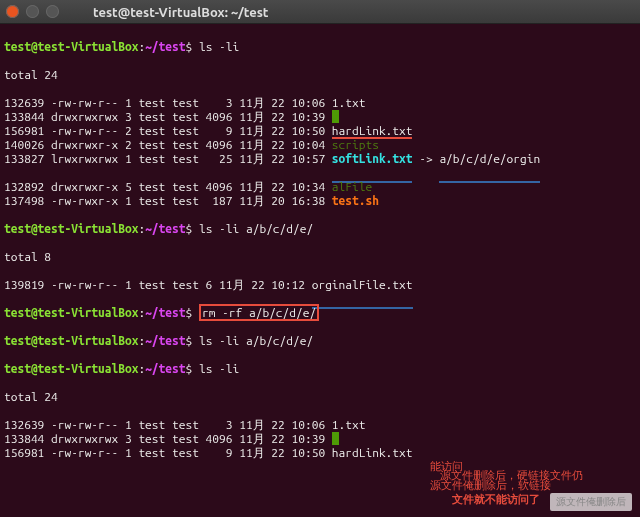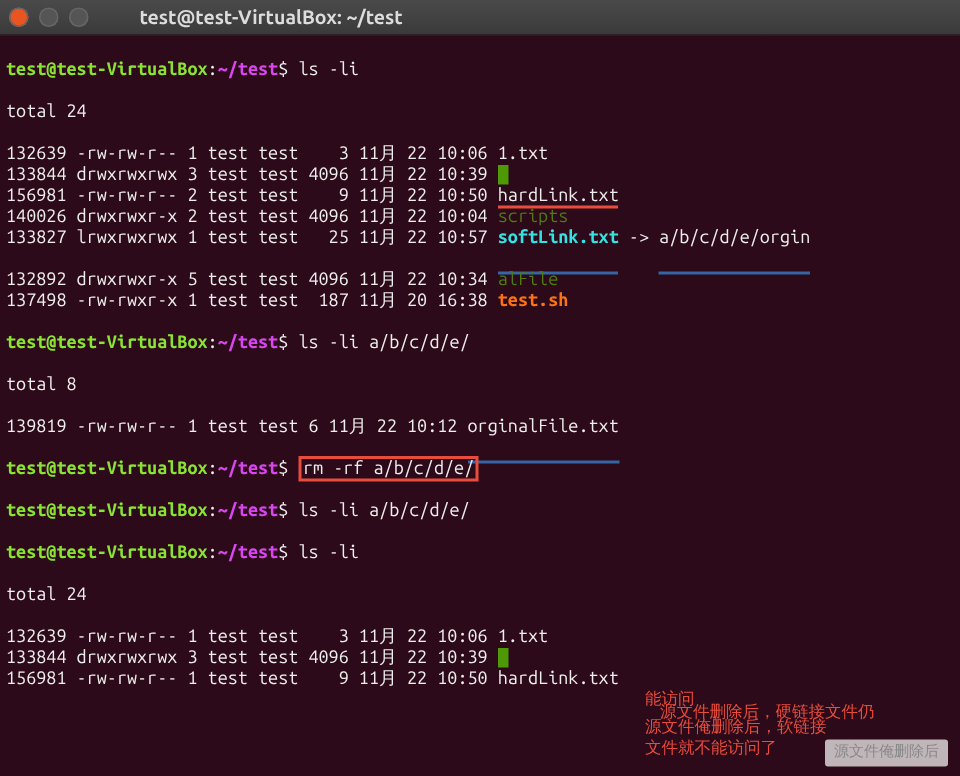--- a/index.html
+++ b/index.html
@@ -83,15 +83,15 @@
 
 
 
 
 
 </div>
 
 <div class="annot" style="left:440px; top:445px;margin-top:23px;">源文件删除后，硬链接文件仍</div>
 <div class="annot" style="left:430px; top:459px;">能访问</div>
 <div class="annot" style="left:430px; top:478px;">源文件俺删除后，软链接</div>
-<div class="annot" style="left:430px; top:492px;">文件就不能访问了</div>
+<div class="annot" style="left:452px; top:492px;font-weight:bold;">文件就不能访问了</div>
 
 <div class="watermark">源文件俺删除后</div>
 
 </body></html>

